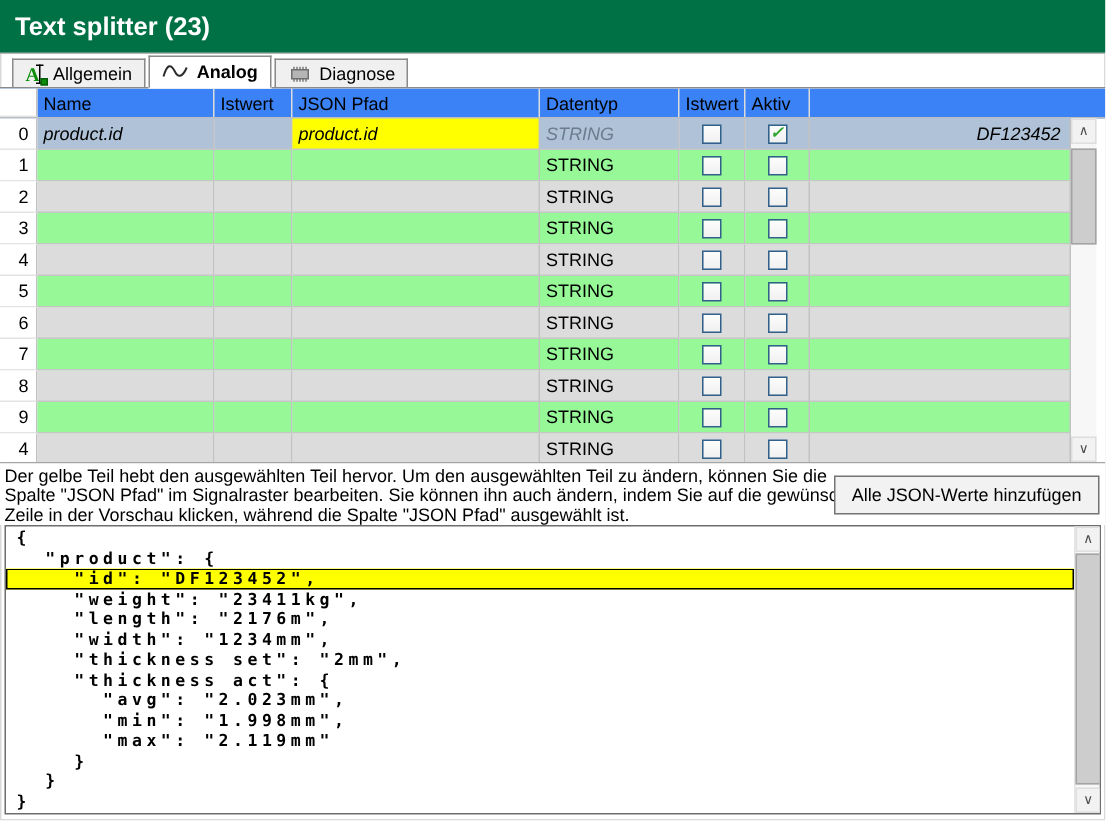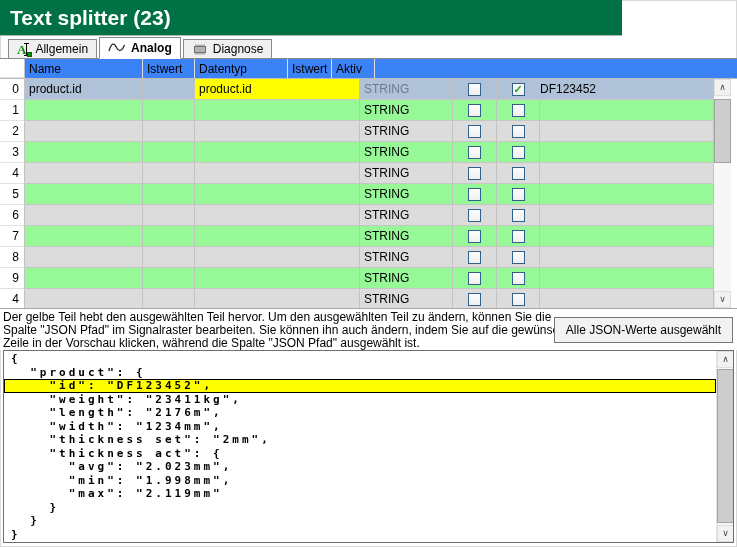--- a/index.html
+++ b/index.html
@@ -2,22 +2,22 @@
 <html><head>
 <meta charset="utf-8">
 <style>
   * { margin:0; padding:0; box-sizing:border-box; }
   html,body { background:#ffffff; }
   body { font-family:"Liberation Sans", sans-serif; }
   #win { position:relative; width:737px; height:547px; background:#fff; overflow:hidden;
          box-shadow: inset 0 0 0 1px #d9d9d9; }
 
   
-  .titlebar { position:absolute; left:0; top:0; width:622px; height:35px;
-              background:#007045; color:#fff; font-size:21px; font-weight:bold;
+  .titlebar { position:absolute; left:0; top:0; width:737px; height:35px;
+              background:#007045; color:#fff; font-size:17px; font-weight:bold;
               line-height:35px; padding-left:10px; box-shadow:0 1px 0 #b3b3b3; }
 
   
   .tabstrip { position:absolute; left:8px; top:36px; height:22px; display:flex;
               align-items:flex-end; z-index:5; }
   .tab { height:19px; background:#f0f0f0; border:1px solid #8a8a8a; border-bottom:none;
          display:flex; align-items:center; gap:5px; padding:0 8px; font-size:12px;
          margin-right:2px; color:#000; cursor:default; }
   .tab.active { height:22px; background:#fff; font-weight:bold; margin-bottom:-1px;
                 border-bottom:1px solid #fff; z-index:6;justify-content:center; }
@@ -37,28 +37,28 @@
   .thead .c { font-size:12px; padding:3px 0 0 4px; border-right:1px solid #dcdcdc; color:#000; }
   .trow { display:flex; height:21px; }
   .trow .c { border-right:1px solid #c2c2c2; border-bottom:1px solid #c6c6c6; font-size:12px;
              line-height:20px; padding-left:4px; overflow:hidden; white-space:nowrap; color:#000; }
   .w-gut{width:25px}.w-name{width:118px}.w-ein{width:52px}.w-jp{width:165px}
   .w-dt{width:93px}.w-fl{width:44px}.w-ak{width:43px}.w-iw{width:174px}
   .c.gut { background:#fff; text-align:right; padding:0 5px 0 0; border-right:1px solid #c2c2c2;
            border-bottom:1px solid #e3e3e3; }
   .rows .trow:nth-child(2n)   .d { background:#96f896; }   
   .rows .trow:nth-child(2n+3) .d { background:#dcdcdc; }   
-  .trow.sel .d { background:#afc2d7; }
+  .trow.sel .d { background:#afc2d7;font-style:italic; }
   .trow.sel .ylw { background:#ffff00; }
   .trow.sel .dtyp { color:#6d7b8d; }
   .c.ck { display:flex; align-items:center; justify-content:center; padding:0; }
   .cb { width:13px; height:13px; background:linear-gradient(#fdfdfd,#f0f0f0);
         border:1px solid #31608a; font-size:11px; line-height:11px; text-align:center;
         color:#2fa62f; font-weight:bold; }
-  .c.istw { text-align:left; padding-right:6px; padding-left:0; }
+  .c.istw { text-align:right; padding-right:6px; padding-left:0; }
 
   
   .vscroll { position:absolute; width:17px; background:#f7f7f7; }
   .vscroll.tbl { left:714px; top:20px; height:229px; }
   .sarr { position:absolute; left:0; width:17px; height:17px; background:#f2f2f2;
           border:1px solid #dedede; color:#4a4a4a; font-size:9px; line-height:15px;
           text-align:center; }
   .sarr.up { top:0; } .sarr.dn { bottom:0; }
   .sthumb { position:absolute; left:0; width:17px; background:#cdcdcd; border:1px solid #a3a3a3; }
   .tbl .sthumb { top:20px; height:64px; }
@@ -114,20 +114,21 @@
       </span>
       <span>Diagnose</span>
     </div>
   </div>
 
   <div class="gridwrap">
     <div class="thead">
       <div class="c gut w-gut"></div>
       <div class="c w-name">Name</div>
       <div class="c w-ein">Istwert</div>
+      <div class="c w-jp">JSON Pfad</div>
       <div class="c w-dt">Datentyp</div>
       <div class="c w-fl">Istwert</div>
       <div class="c w-ak">Aktiv</div>
     </div>
 
     <div class="rows">
       <div class="trow sel">
         <div class="c gut w-gut">0</div>
         <div class="c d w-name">product.id</div>
         <div class="c d w-ein"></div>
@@ -295,21 +296,21 @@
 
     <div class="vscroll tbl">
       <div class="sarr up">∧</div>
       <div class="sthumb"></div>
       <div class="sarr dn">∨</div>
     </div>
   </div>
 
   <div class="helpbar">
     <div class="helptext">Der gelbe Teil hebt den ausgewählten Teil hervor. Um den ausgewählten Teil zu ändern, können Sie die Spalte "JSON Pfad" im Signalraster bearbeiten. Sie können ihn auch ändern, indem Sie auf die gewünschte Zeile in der Vorschau klicken, während die Spalte "JSON Pfad" ausgewählt ist.</div>
-    <button class="addbtn">Alle JSON-Werte ausgewählt</button>
+    <button class="addbtn">Alle JSON-Werte hinzufügen</button>
   </div>
 
   <div class="preview">
     <div class="pv-lines">
       <div class="pvline">{</div>
       <div class="pvline">  "product": {</div>
       <div class="pvline hl">    "id": "DF123452",</div>
       <div class="pvline">    "weight": "23411kg",</div>
       <div class="pvline">    "length": "2176m",</div>
       <div class="pvline">    "width": "1234mm",</div>

